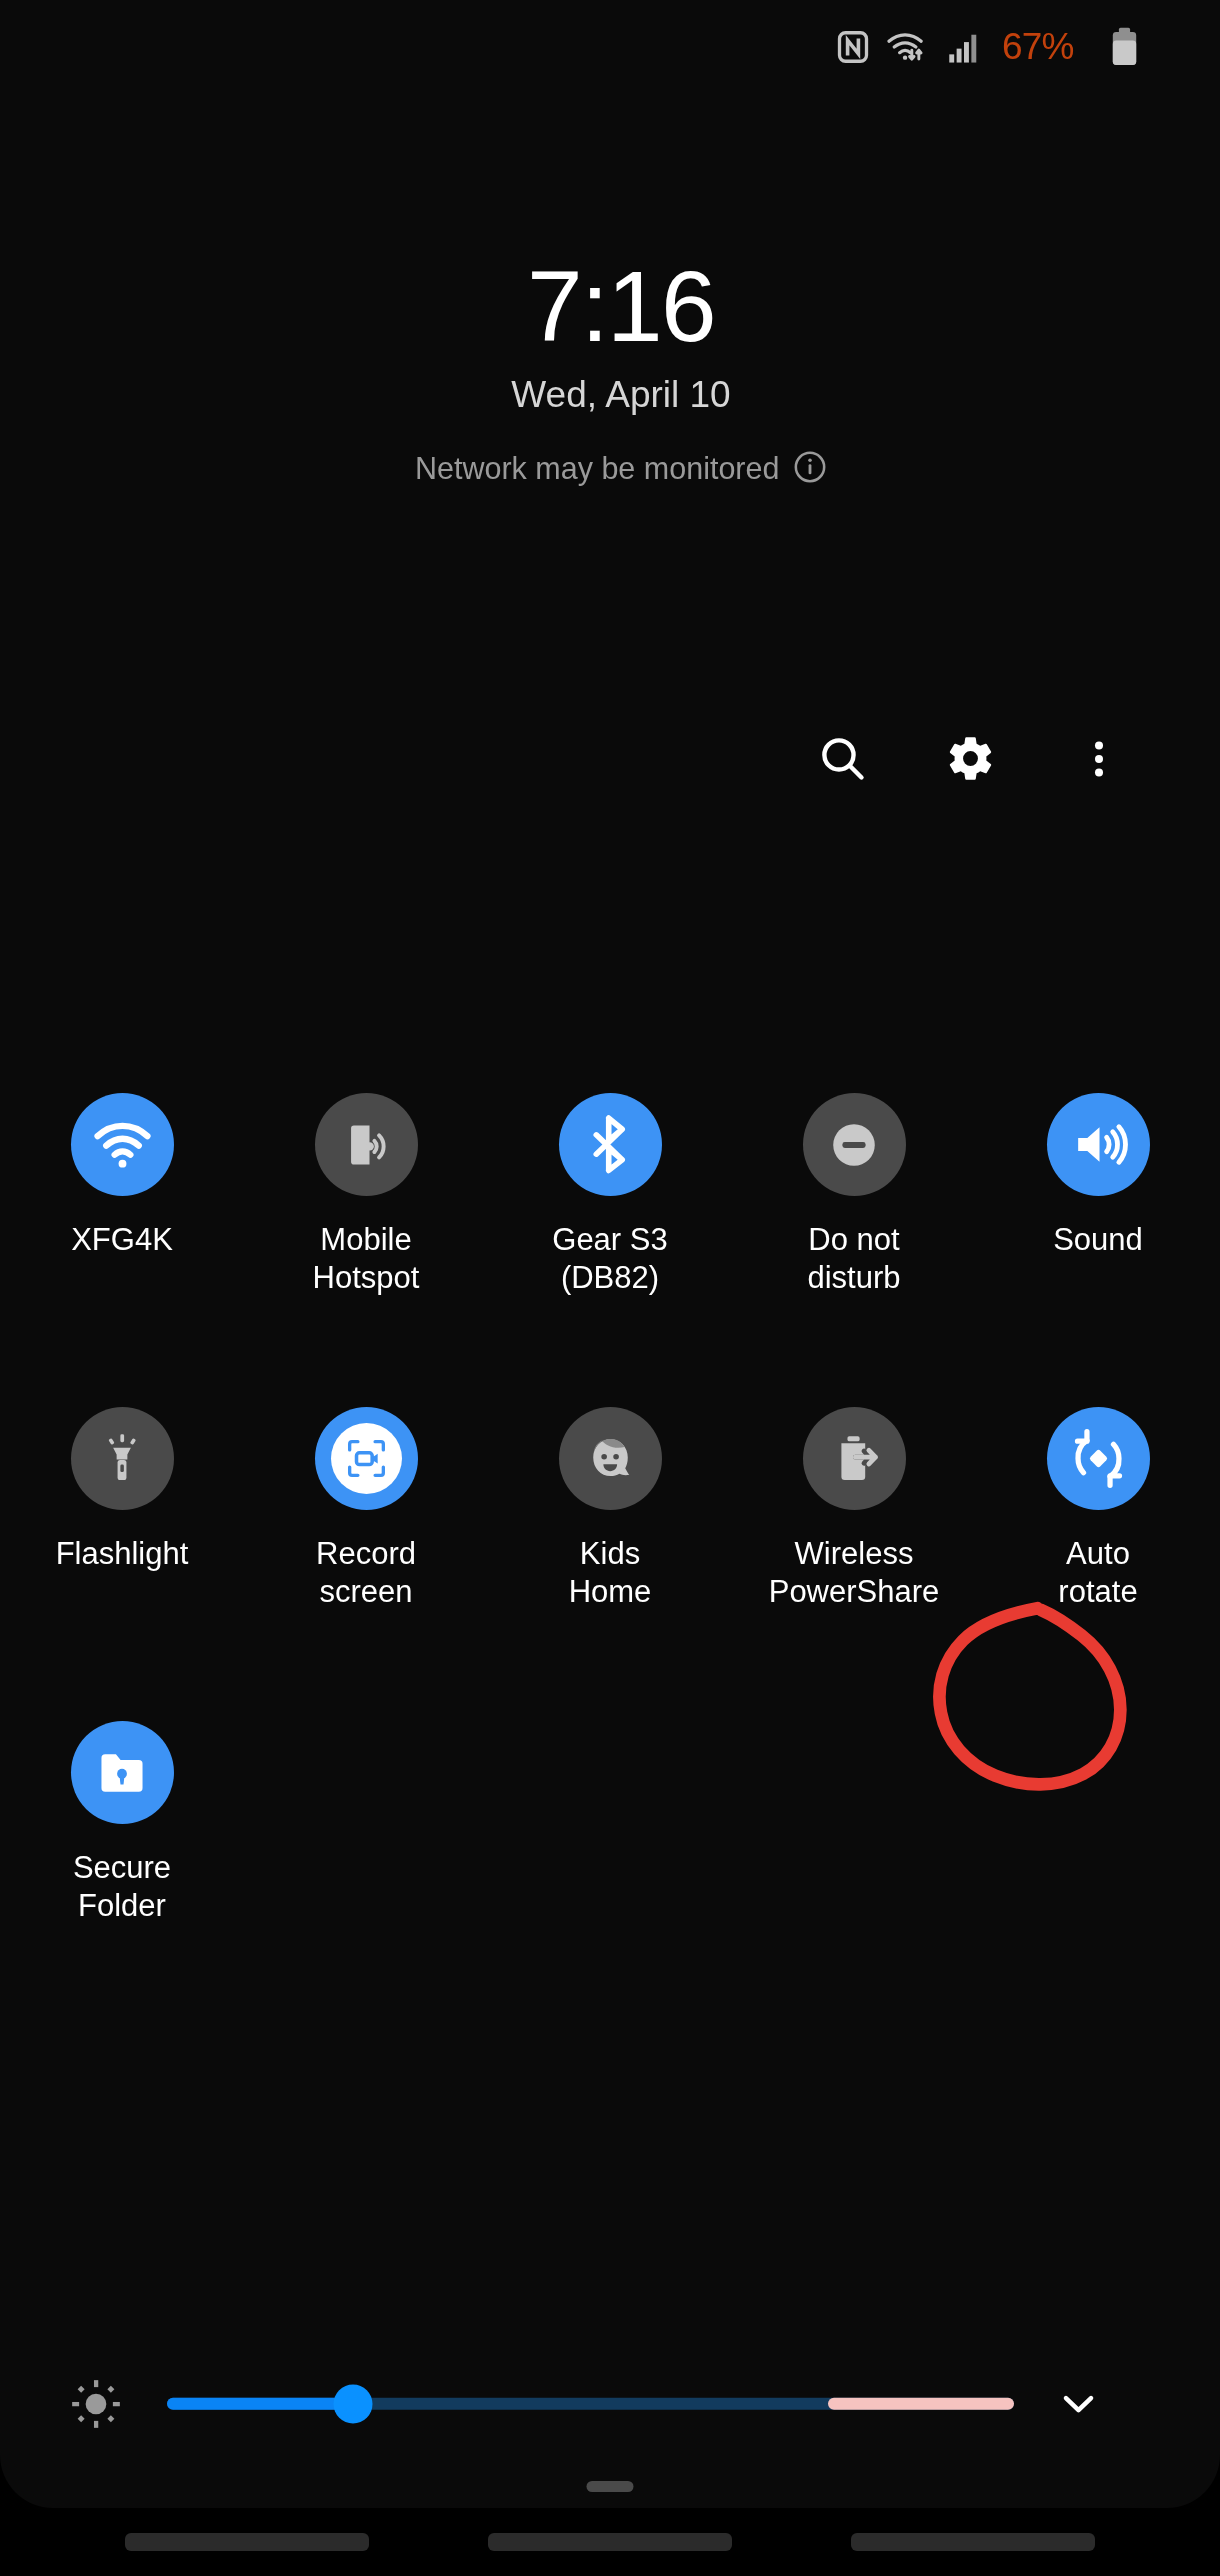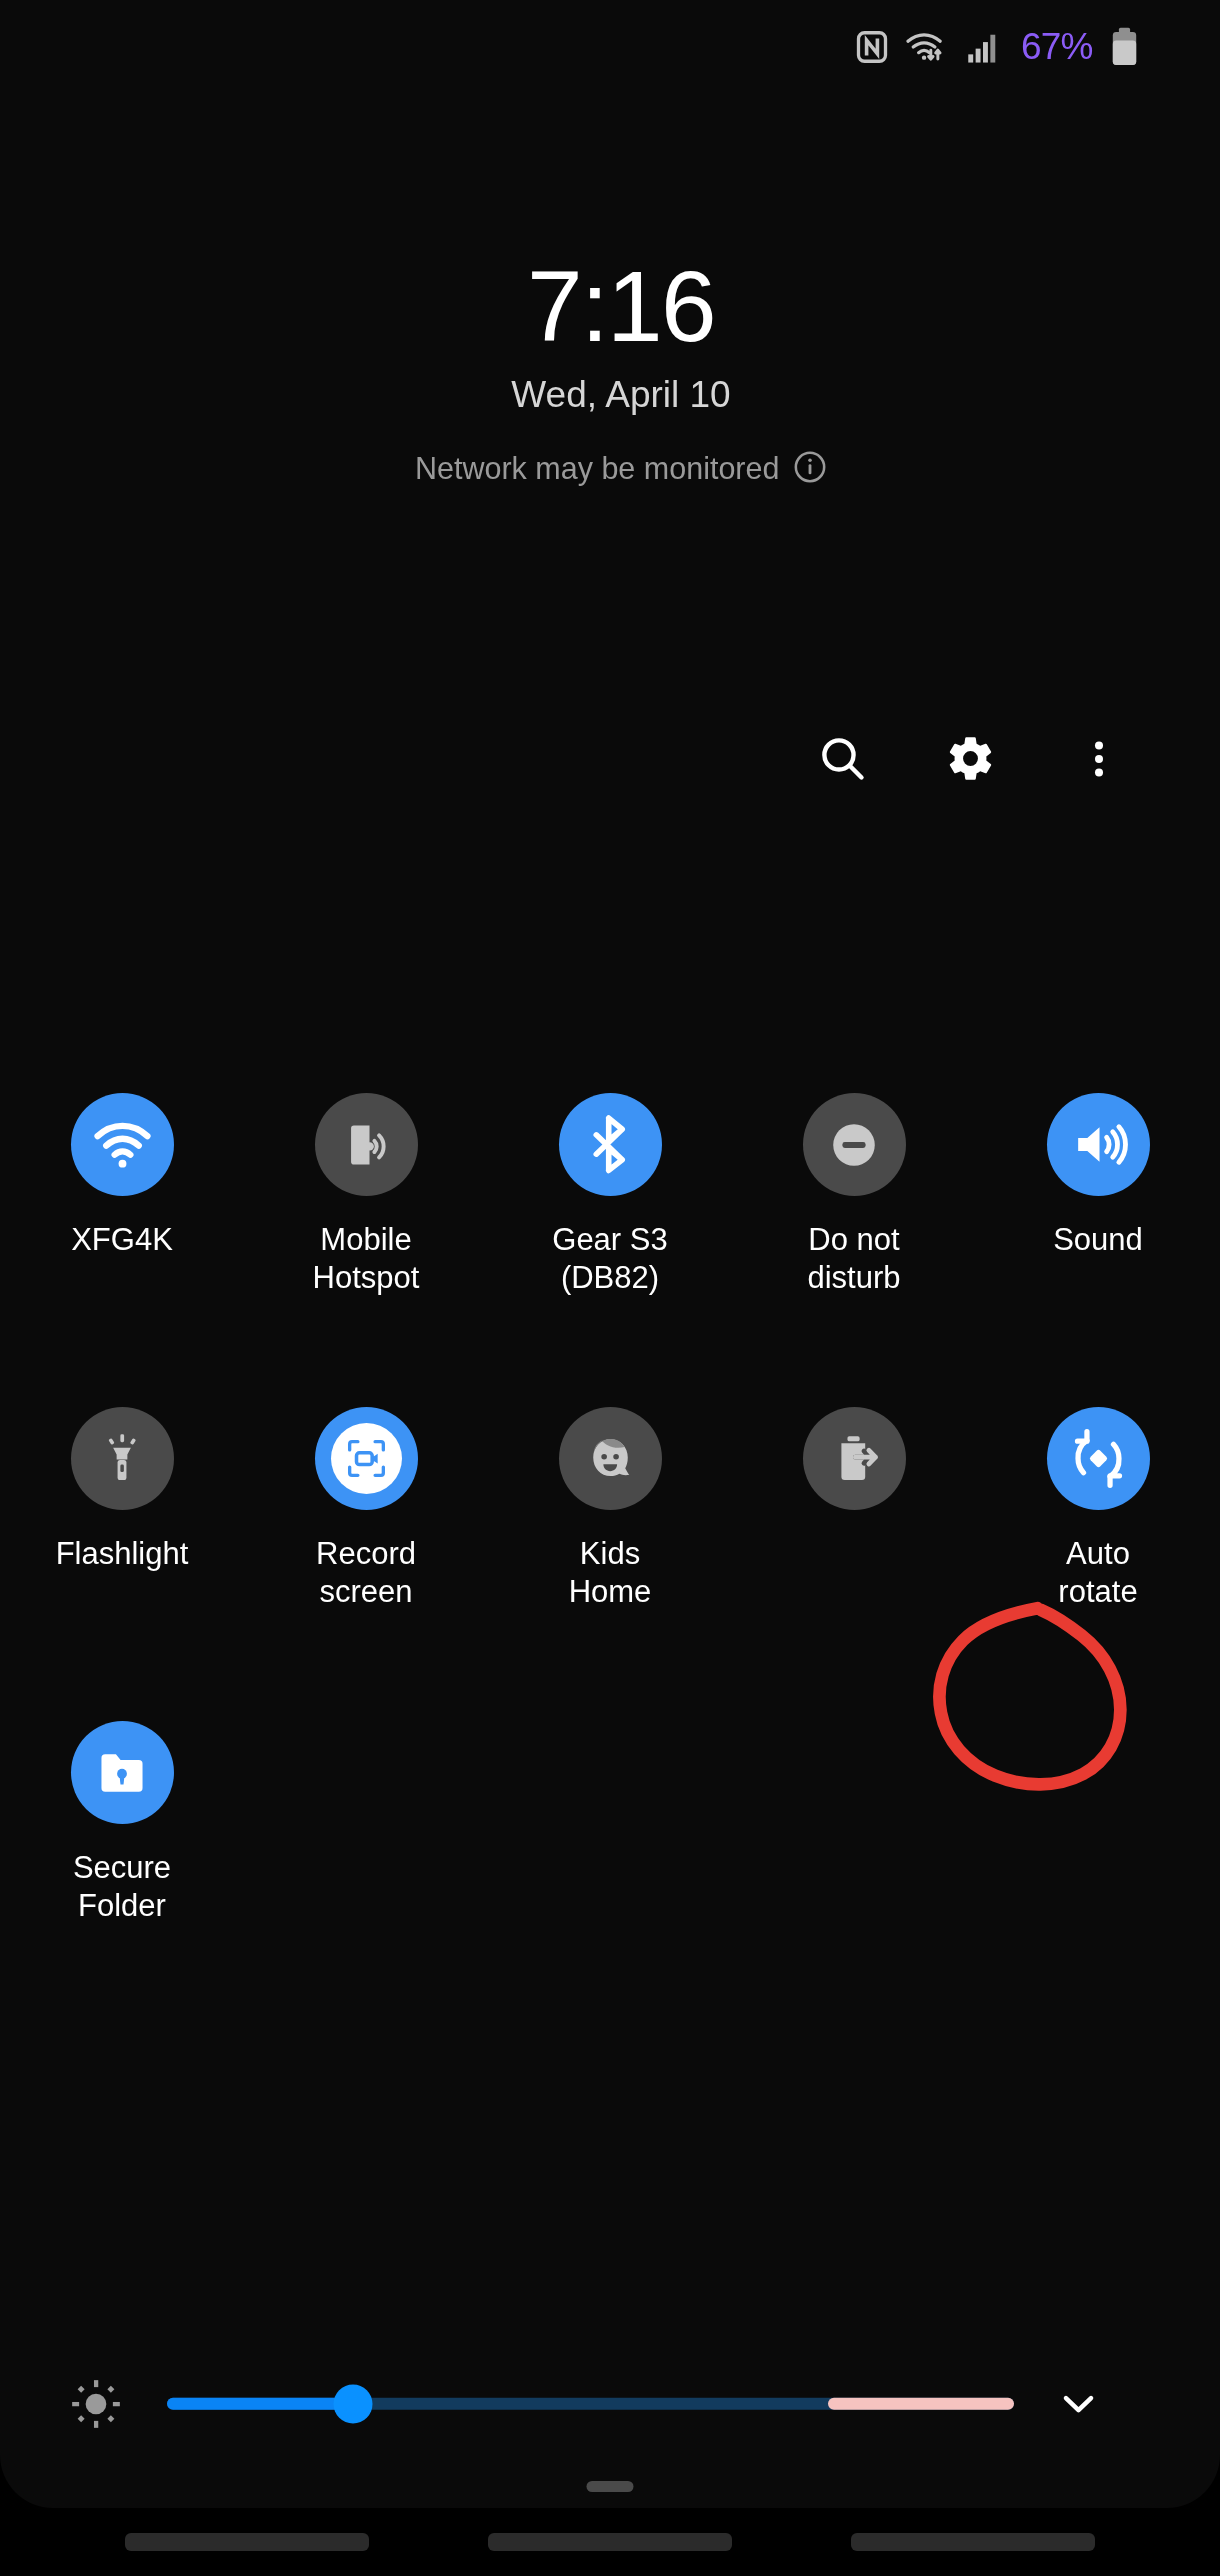--- a/index.html
+++ b/index.html
@@ -20,22 +20,22 @@
   }
 
   
   #statusbar{
     position:absolute; top:0; left:0; width:1220px; height:93px;
     display:flex; align-items:center; justify-content:flex-end;
     padding-right:81px; gap:15.3px;
   }
   .sb-icon{ display:flex; align-items:center; }
   #battery-pct{
-    color:#8b5cf6; font-size:37px; letter-spacing:-0.8px;
-    margin-left:5.1px; margin-right:2px;
+    color:#c2410c; font-size:37px; letter-spacing:-0.8px;
+    margin-left:5.1px; margin-right:21px;
   }
 
   
   #clock-block{
     position:absolute; top:254px; left:11px; width:1220px;
     text-align:center;
   }
   #clock-time{
     color:#fff; font-size:100px; font-weight:300; line-height:1.05;
     letter-spacing:-1.7px;
@@ -333,20 +333,21 @@
 
     <div class="tile">
       <div class="tile-circle off">
         <svg width="56" height="56" viewBox="0 0 24 24">
           <rect x="9.2" y="2.2" width="5.2" height="2.2" rx="0.8" fill="#c9c9c9"></rect>
           <path d="M6.6 5.2h10.2v14.4a1.4 1.4 0 0 1-1.4 1.4H8a1.4 1.4 0 0 1-1.4-1.4z" fill="#c9c9c9"></path>
           <path d="M12.6 11.2h6.2m0 0l-2.5-2.6m2.5 2.6l-2.5 2.6" fill="none" stroke="#4a4a4a" stroke-width="2.1" stroke-linecap="round" stroke-linejoin="round"></path>
           <path d="M12.6 11.2h8.6m0 0l-2.8-2.9m2.8 2.9l-2.8 2.9" fill="none" stroke="#c9c9c9" stroke-width="2.1" stroke-linecap="round" stroke-linejoin="round"></path>
         </svg>
       </div>
+      <div class="tile-label">Wireless<br>PowerShare</div>
     </div>
 
     <div class="tile">
       <div class="tile-circle on">
         <svg width="63" height="63" viewBox="0 0 24 24">
           <path d="M7.6 5.1A8 8 0 0 0 4.2 12a8 8 0 0 0 2.1 5.4" fill="none" stroke="#fff" stroke-width="2" stroke-linecap="round"></path>
           <path d="M16.4 18.9A8 8 0 0 0 19.8 12a8 8 0 0 0-2.1-5.4" fill="none" stroke="#fff" stroke-width="2" stroke-linecap="round"></path>
           <path d="M7.6 5.4V1.8M7.6 5.4H4" fill="none" stroke="#fff" stroke-width="2" stroke-linecap="round" stroke-linejoin="round"></path>
           <path d="M16.4 18.6v3.6M16.4 18.6H20" fill="none" stroke="#fff" stroke-width="2" stroke-linecap="round" stroke-linejoin="round"></path>
           <rect x="9.4" y="9.4" width="5.2" height="5.2" rx="1" fill="#fff" transform="rotate(45 12 12)"></rect>

